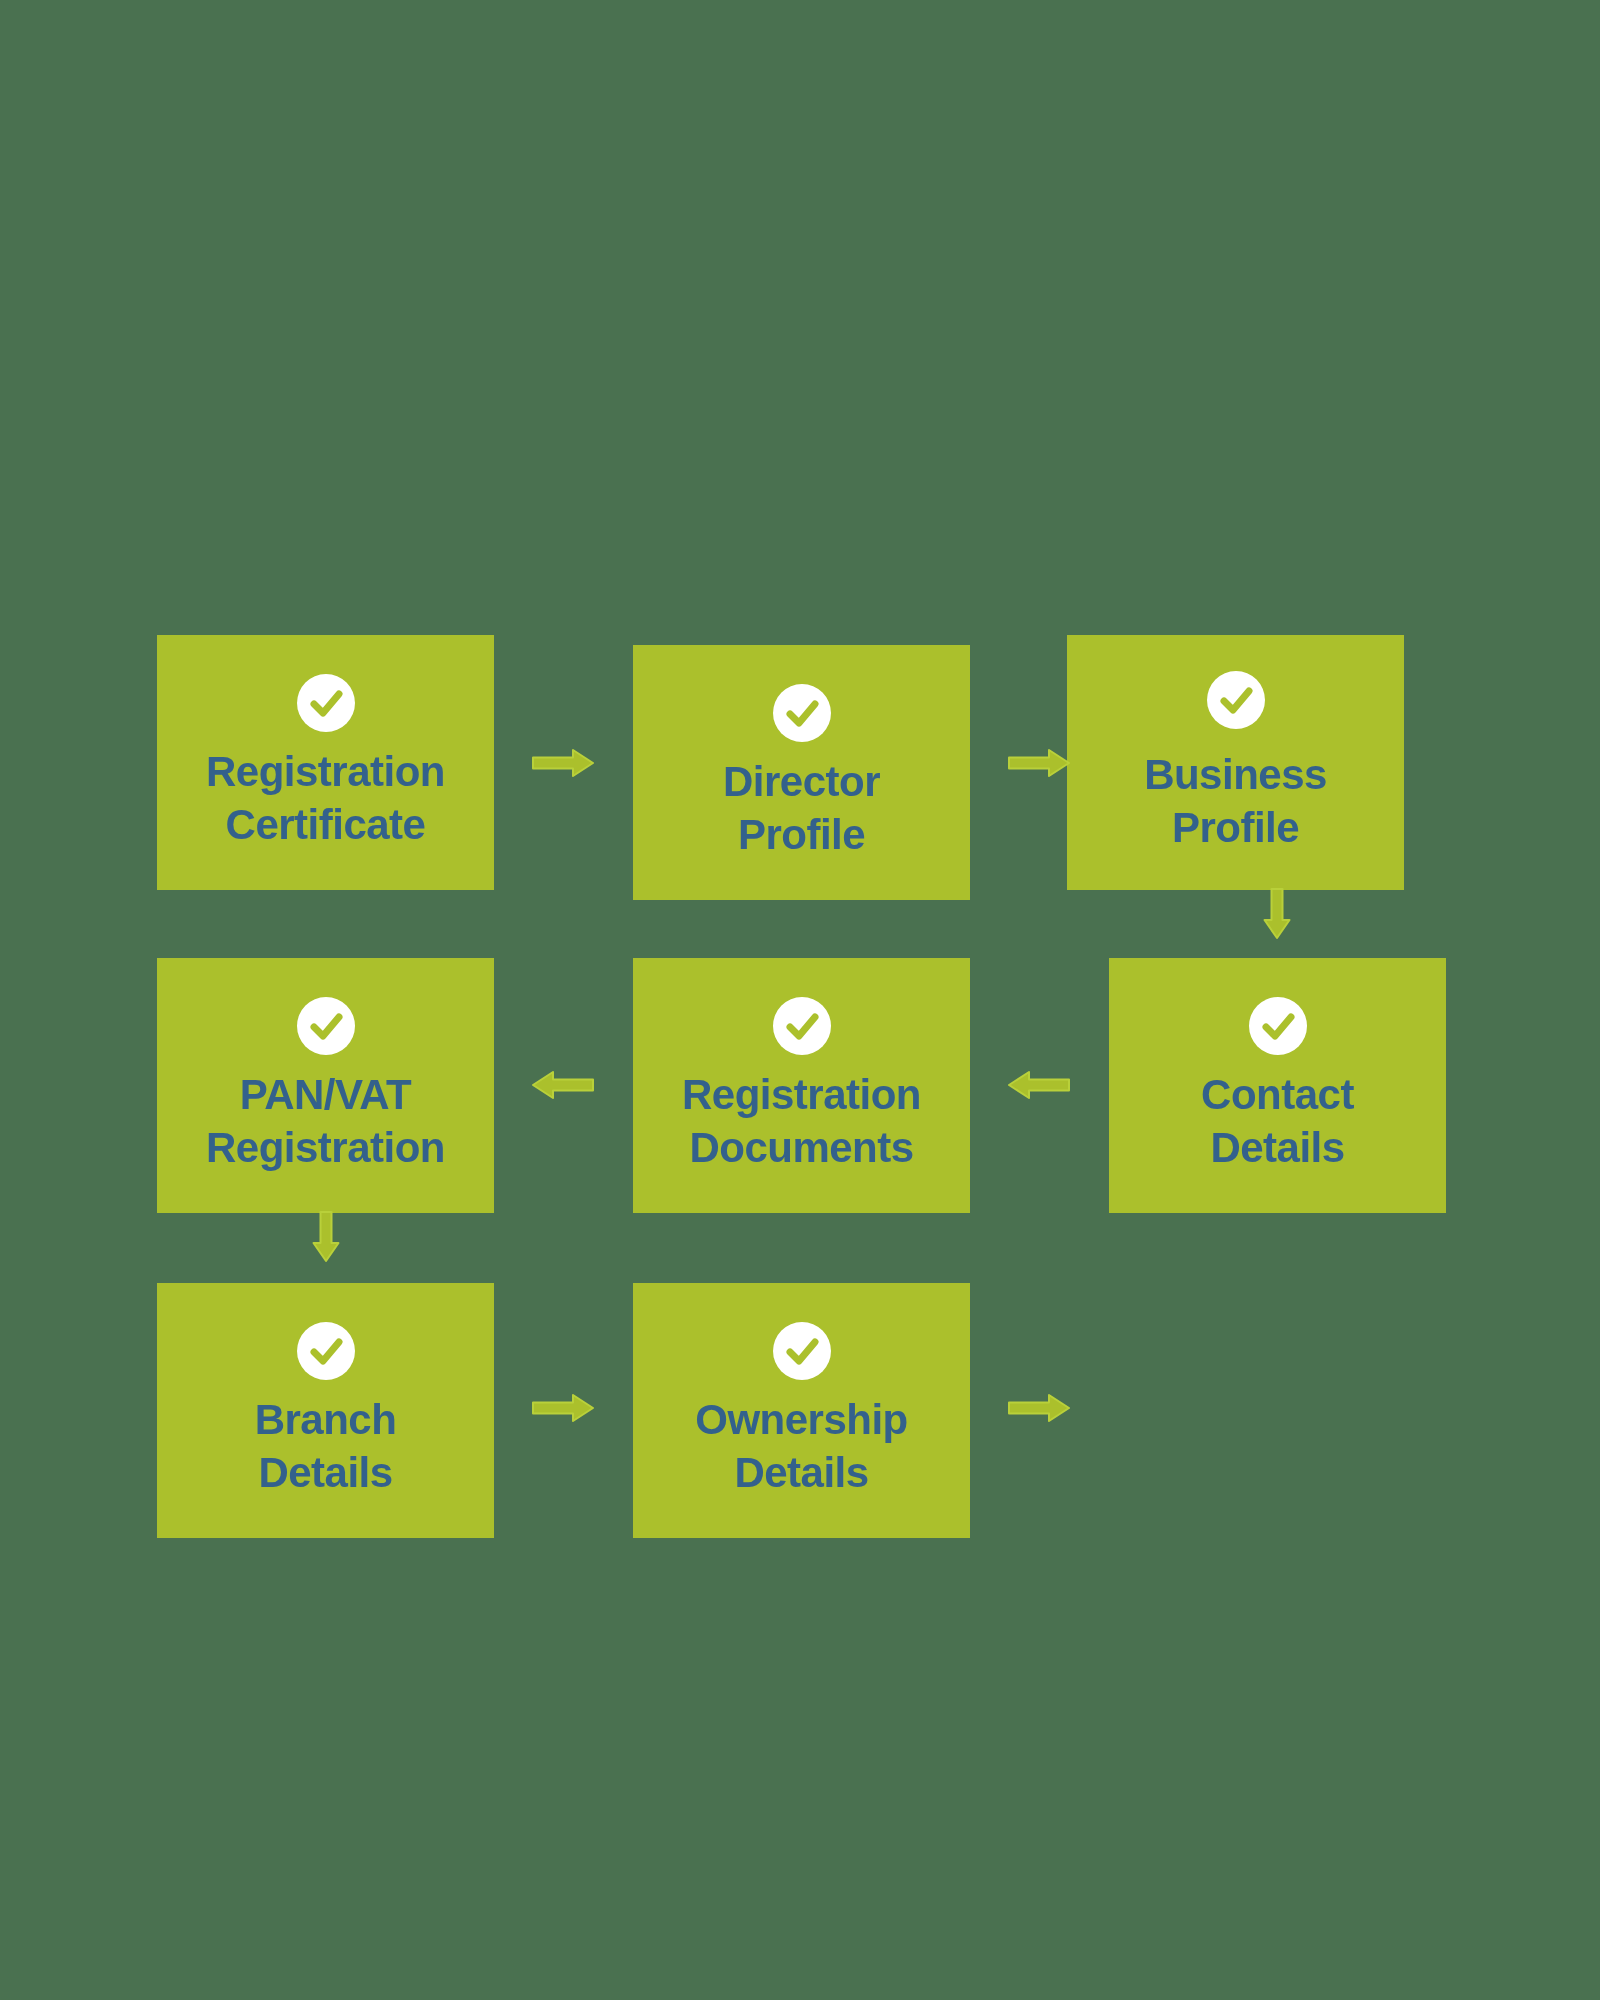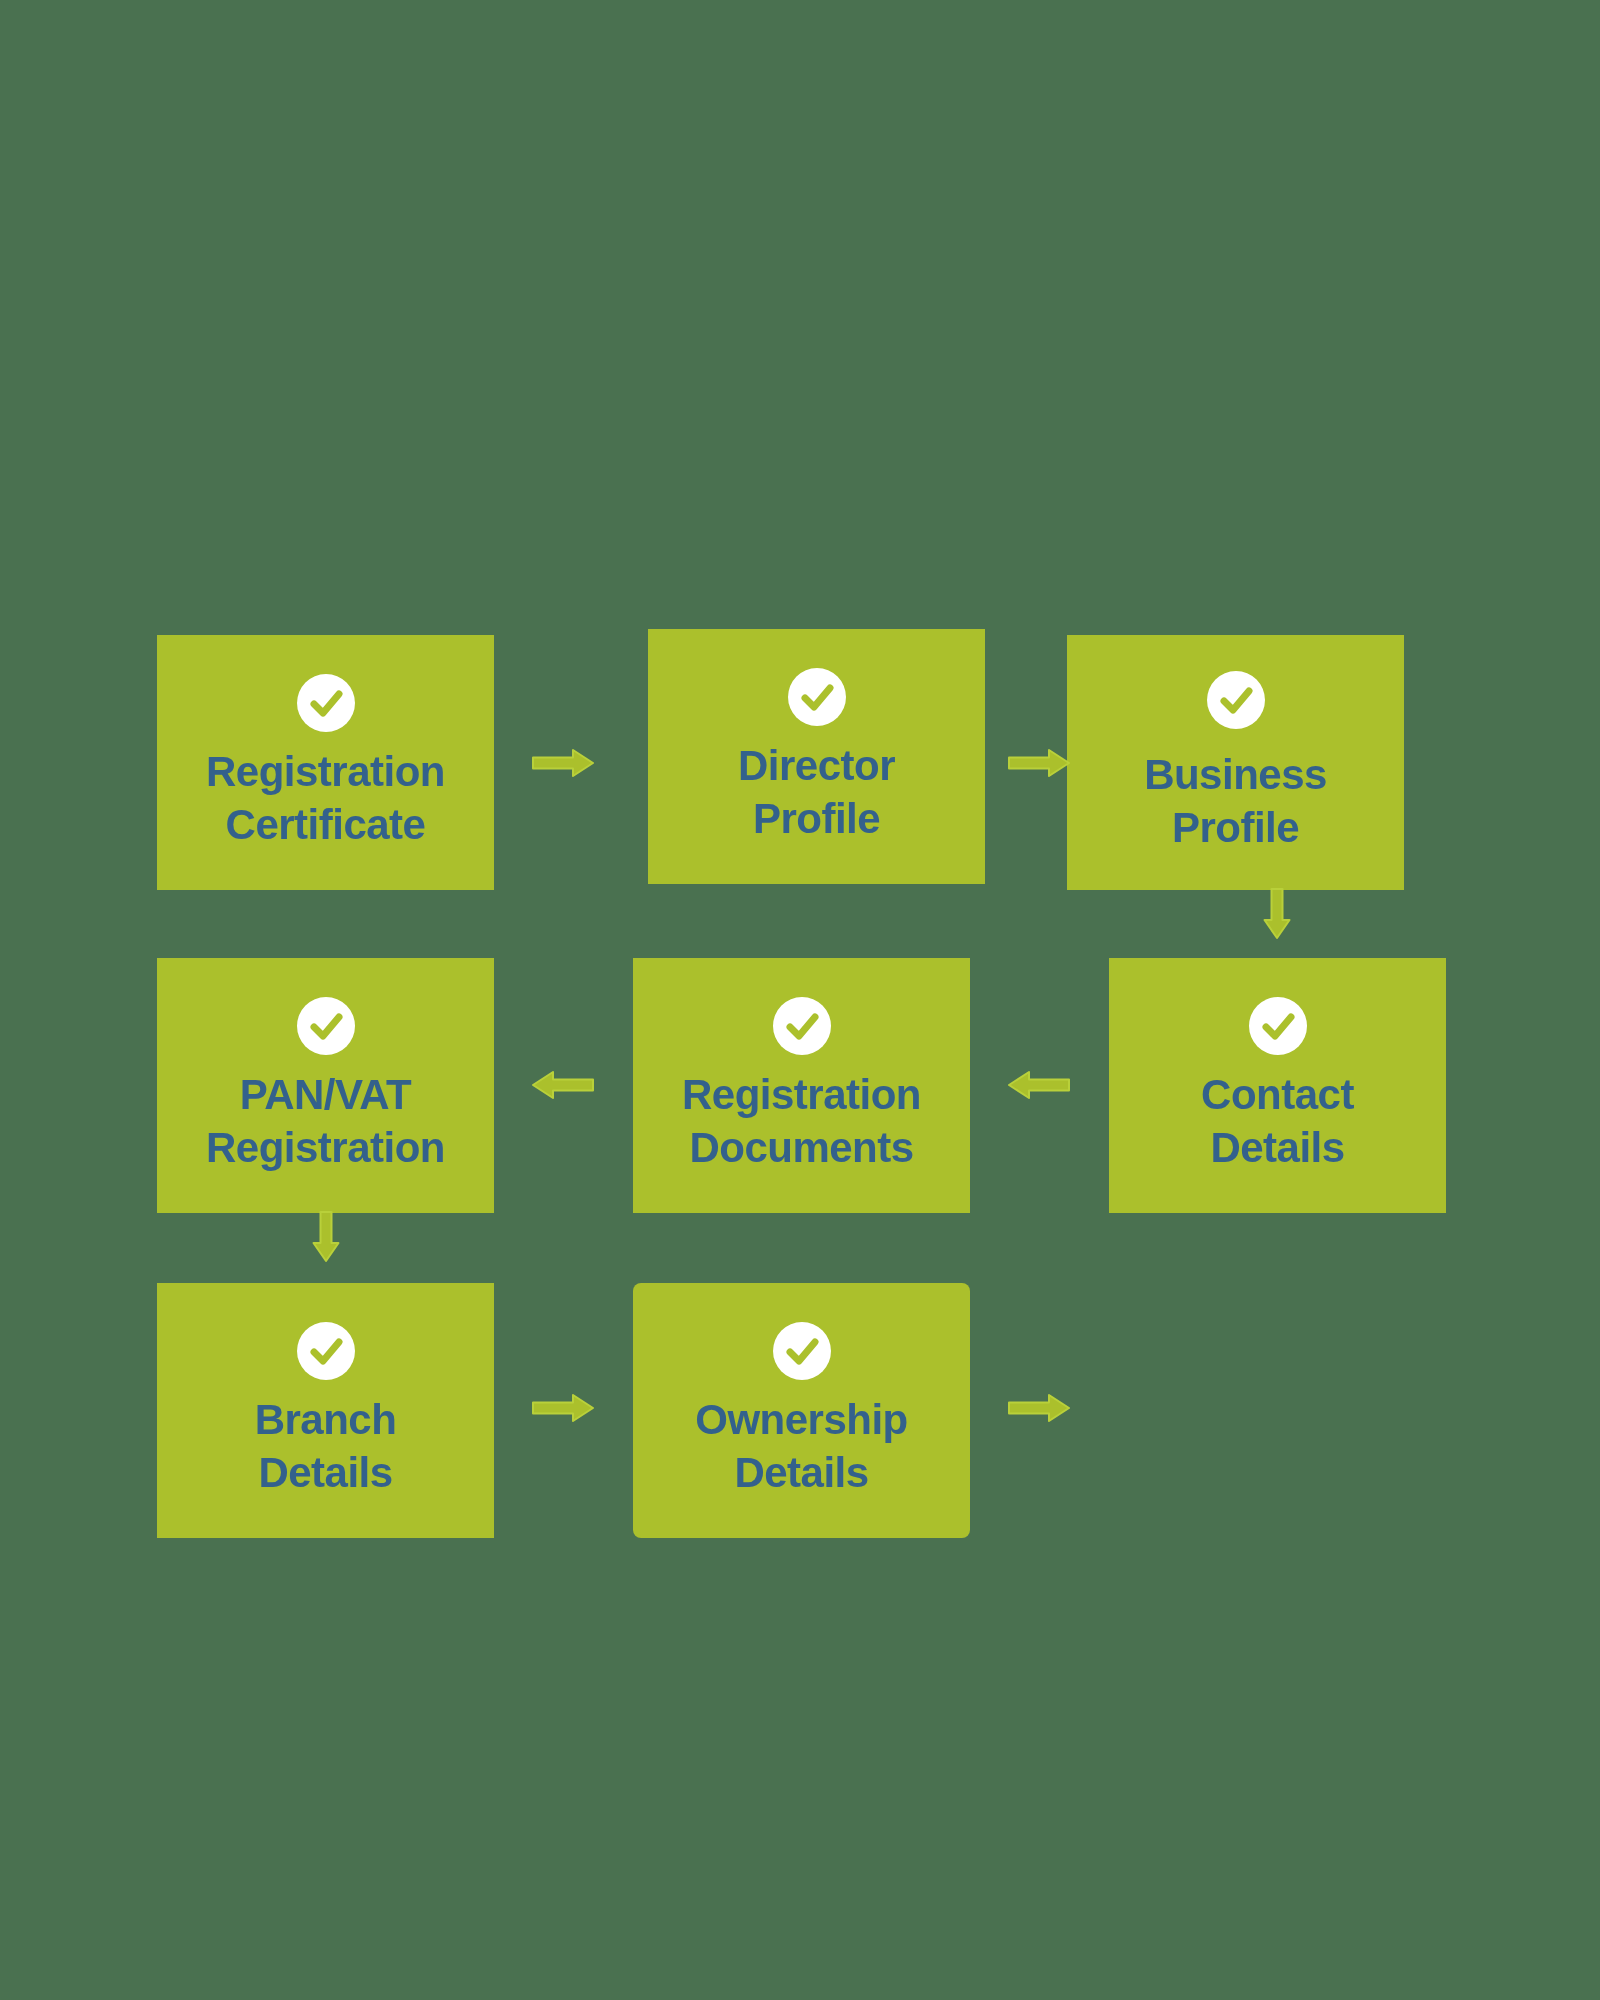--- a/index.html
+++ b/index.html
@@ -62,21 +62,21 @@
 
   <div class="node" style="left:157px; top:635px;">
     <svg class="check" viewBox="0 0 58 58">
       <circle cx="29" cy="29" r="29" fill="#ffffff"></circle>
       <path d="M17 30 L26 39 L42 20" stroke="#abc02c" stroke-width="7" fill="none" stroke-linecap="round" stroke-linejoin="round"></path>
     </svg>
     <div class="label">Registration
 Certificate</div>
   </div>
 
-  <div class="node" style="left:633px; top:629px;margin-left:15px;">
+  <div class="node" style="left:633px; top:645px;">
     <svg class="check" viewBox="0 0 58 58">
       <circle cx="29" cy="29" r="29" fill="#ffffff"></circle>
       <path d="M17 30 L26 39 L42 20" stroke="#abc02c" stroke-width="7" fill="none" stroke-linecap="round" stroke-linejoin="round"></path>
     </svg>
     <div class="label">Director
 Profile</div>
   </div>
 
   <div class="node" style="left:1067px; top:635px;gap:20px;">
     <svg class="check" viewBox="0 0 58 58">
@@ -116,21 +116,21 @@
 
   <div class="node" style="left:157px; top:1283px;">
     <svg class="check" viewBox="0 0 58 58">
       <circle cx="29" cy="29" r="29" fill="#ffffff"></circle>
       <path d="M17 30 L26 39 L42 20" stroke="#abc02c" stroke-width="7" fill="none" stroke-linecap="round" stroke-linejoin="round"></path>
     </svg>
     <div class="label">Branch
 Details</div>
   </div>
 
-  <div class="node" style="left:633px; top:1283px;border-radius:8px;">
+  <div class="node" style="left:633px; top:1283px;">
     <svg class="check" viewBox="0 0 58 58">
       <circle cx="29" cy="29" r="29" fill="#ffffff"></circle>
       <path d="M17 30 L26 39 L42 20" stroke="#abc02c" stroke-width="7" fill="none" stroke-linecap="round" stroke-linejoin="round"></path>
     </svg>
     <div class="label">Ownership
 Details</div>
   </div>
 
 
   <svg class="arrow" style="left:531px; top:745px;" width="64" height="36" viewBox="0 0 64 36">

